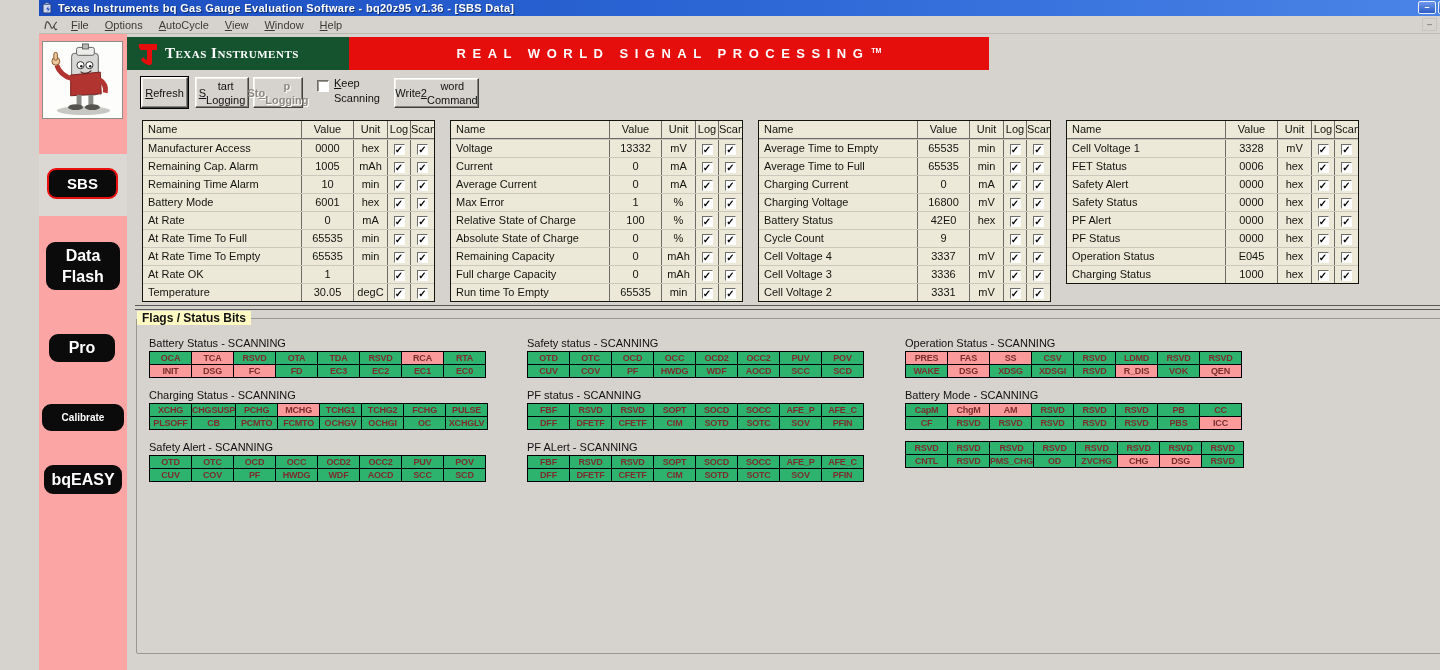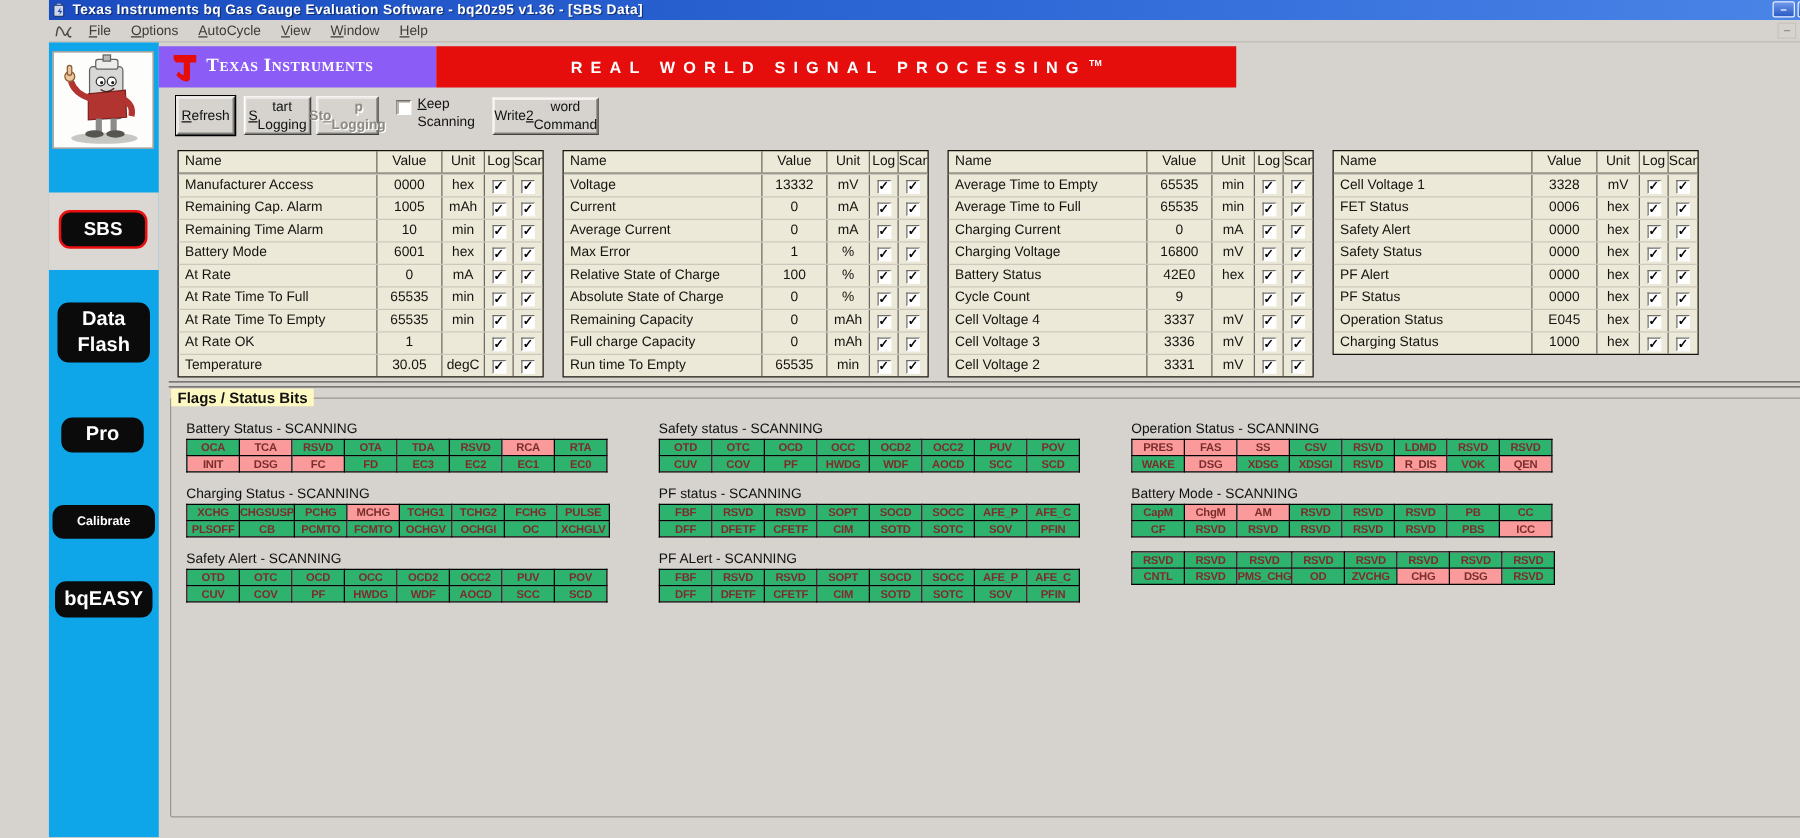--- a/index.html
+++ b/index.html
@@ -20,34 +20,34 @@
   
   .menubar{position:absolute;left:0;top:16px;width:1440px;height:18px;background:#d6d3ce;
     border-bottom:1px solid #bdbab2;display:flex;align-items:center;font-size:11px;color:#3c3b36;}
   .bq-icon{width:16px;height:14px;margin:0 4px 0 4px;flex:0 0 auto;}
   .menu-item{padding:0 8px;height:16px;line-height:16px;cursor:default;}
   .mdi-controls{position:absolute;right:6px;top:2px;display:flex;gap:3px;}
   .mdibtn{width:15px;height:13px;color:#92908a;font-size:10px;line-height:12px;text-align:center;font-weight:bold;
     border:1px solid #c7c4bc;background:#d6d3ce;}
 
   
-  .sidebar{position:absolute;left:0;top:34px;width:88px;height:636px;background:#0ea5e9;}
+  .sidebar{position:absolute;left:0;top:34px;width:88px;height:636px;background:#fca5a5;}
   .mascot-box{position:absolute;left:3px;top:7px;width:81px;height:78px;background:#fdfdfb;border:1px solid #8f8d87;}
   .side-strip{position:absolute;left:0;top:120px;width:88px;height:62px;background:#dbd8d3;}
   .side-btn{position:absolute;background:#0b0b0b;color:#fff;border-radius:9px;border:2px solid #0b0b0b;
     display:flex;align-items:center;justify-content:center;text-align:center;font-weight:bold;cursor:pointer;}
   .side-btn.active{border-color:#ea1010;}
   .btn-sbs{left:8px;top:134px;width:71px;height:31px;font-size:15px;}
   .btn-dataflash{left:7px;top:208px;width:74px;height:48px;font-size:16px;line-height:21px;}
   .btn-pro{left:10px;top:300px;width:66px;height:28px;font-size:16px;}
   .btn-calibrate{left:3px;top:370px;width:82px;height:27px;font-size:10px;}
   .btn-bqeasy{left:5px;top:431px;width:78px;height:29px;font-size:16px;}
 
   
-  .banner-black{position:absolute;left:88px;top:37px;width:222px;height:33px;background:#8b5cf6;display:flex;align-items:center;}
+  .banner-black{position:absolute;left:88px;top:37px;width:222px;height:33px;background:#14532d;display:flex;align-items:center;}
   .ti-bug{width:26px;height:24px;margin:0 4px 0 8px;}
   .ti-name{color:#fff;font-family:"Liberation Serif",serif;font-variant:small-caps;font-size:15px;letter-spacing:.5px;font-weight:600;}
   .banner-red{position:absolute;left:310px;top:37px;width:640px;height:33px;background:#e60d0d;
     display:flex;align-items:center;justify-content:center;}
   .tagline{color:#fff;font-size:13px;letter-spacing:6.5px;white-space:nowrap;font-weight:bold;}
   .tagline sup{font-size:7px;letter-spacing:0;margin-left:2px;vertical-align:super;}
 
   
   .tbtn{position:absolute;background:#d6d3ce;border:1px solid;border-color:#ffffff #404040 #404040 #ffffff;
     box-shadow:inset -1px -1px 0 #85837c,inset 1px 1px 0 #f2f0ea;

